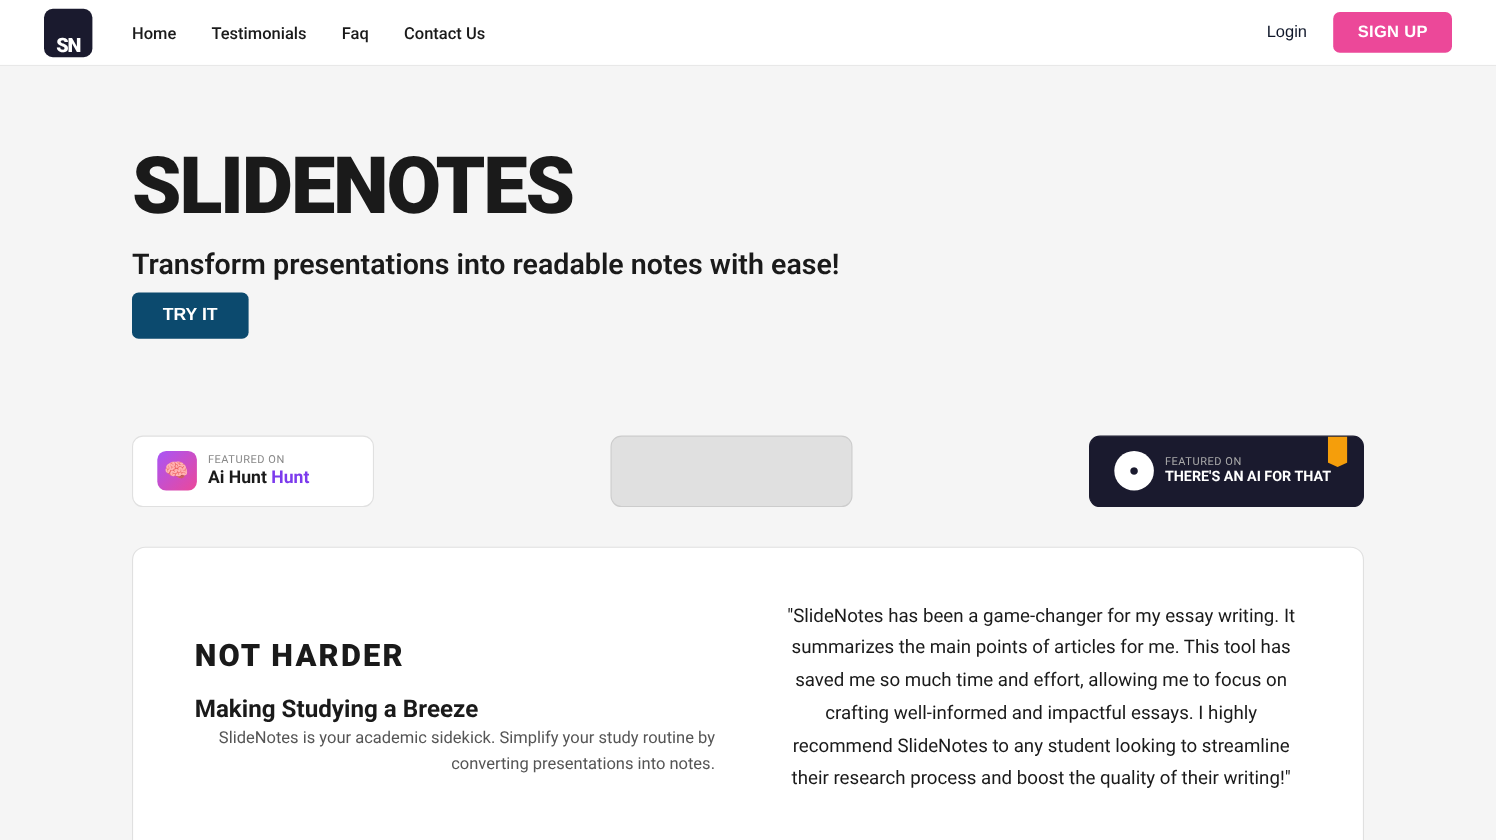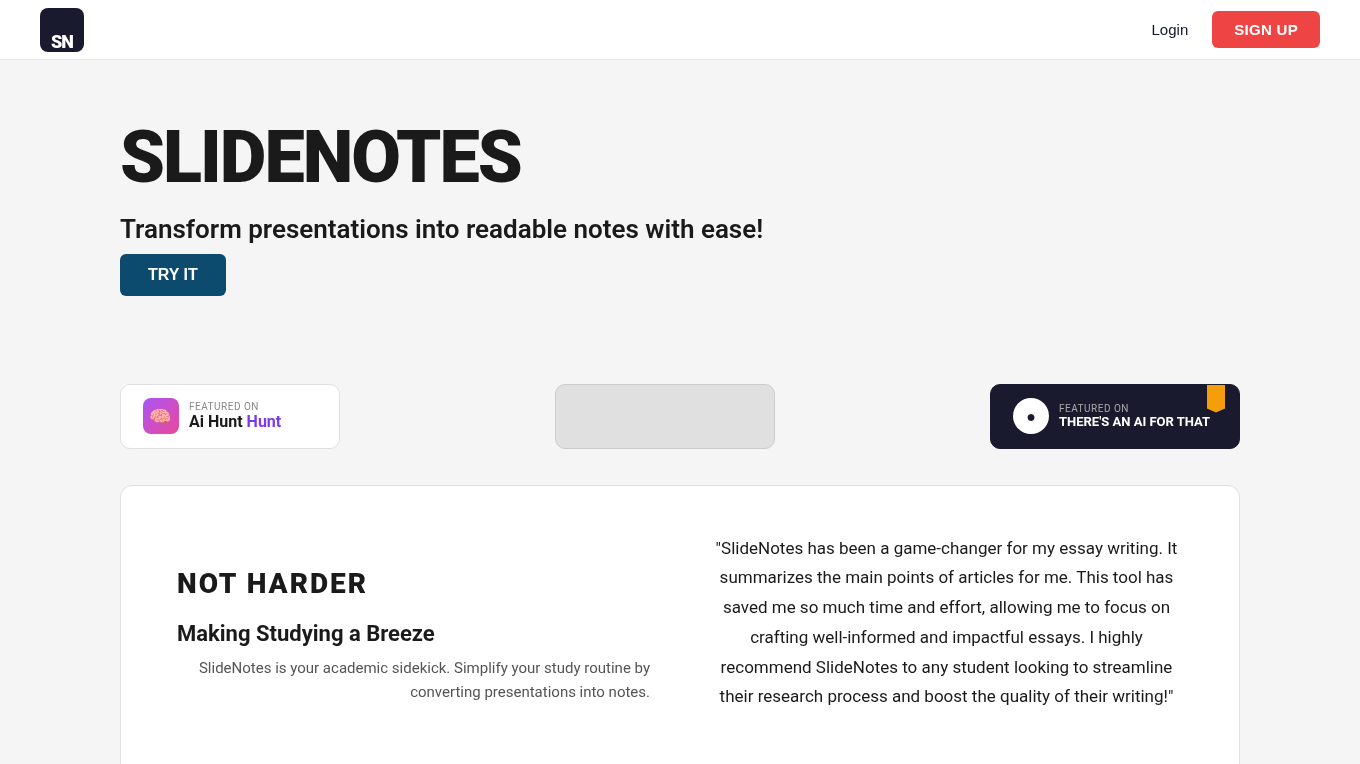--- a/index.html
+++ b/index.html
@@ -66,21 +66,21 @@
     .btn-login {
       background: none;
       border: none;
       font-size: 15px;
       font-weight: 500;
       cursor: pointer;
       color: #0f172a;
     }
 
     .btn-signup {
-      background: #ef4444;
+      background: #ec4899;
       color: #fff;
       border: none;
       border-radius: 6px;
       padding: 10px 22px;
       font-size: 15px;
       font-weight: 600;
       cursor: pointer;
       letter-spacing: 0.3px;
     }
 
@@ -90,20 +90,21 @@
       padding: 60px 120px 40px 120px;
     }
 
     .hero-title {
       font-size: 72px;
       font-weight: 900;
       letter-spacing: -2px;
       color: #1a1a1a;
       line-height: 1.05;
       margin-bottom: 18px;
+      margin-top: 12px;
     }
 
     .hero-subtitle {
       font-size: 26px;
       font-weight: 600;
       color: #1a1a1a;
       margin-bottom: 10px;
     }
 
     .hero-desc {
@@ -253,21 +254,20 @@
       letter-spacing: 2px;
       color: #1a1a1a;
       margin-bottom: 20px;
       line-height: 1.2;
     }
 
     .breeze-heading {
       font-size: 22px;
       font-weight: 700;
       color: #1a1a1a;
-      margin-bottom: 10px;
     }
 
     .sidekick-text {
       font-size: 15px;
       color: #555;
       line-height: 1.6;
       margin-bottom: 24px;
       text-align: right;
     }
 
@@ -293,20 +293,34 @@
     }
   </style>
 </head>
 <body>
 
 <nav>
   <div class="nav-left">
     <div class="logo-box">
       <span>SN</span>
     </div>
+    <ul class="nav-links">
+      <li>
+        <a href="#">Home</a>
+      </li>
+      <li>
+        <a href="#">Testimonials</a>
+      </li>
+      <li>
+        <a href="#">Faq</a>
+      </li>
+      <li>
+        <a href="#">Contact Us</a>
+      </li>
+    </ul>
   </div>
   <div class="nav-right">
     <button class="btn-login">Login</button>
     <button class="btn-signup">SIGN UP</button>
   </div>
 </nav>
 
 <section class="hero">
   <h1 class="hero-title">SLIDENOTES</h1>
   <p class="hero-subtitle">Transform presentations into readable notes with ease!</p>

